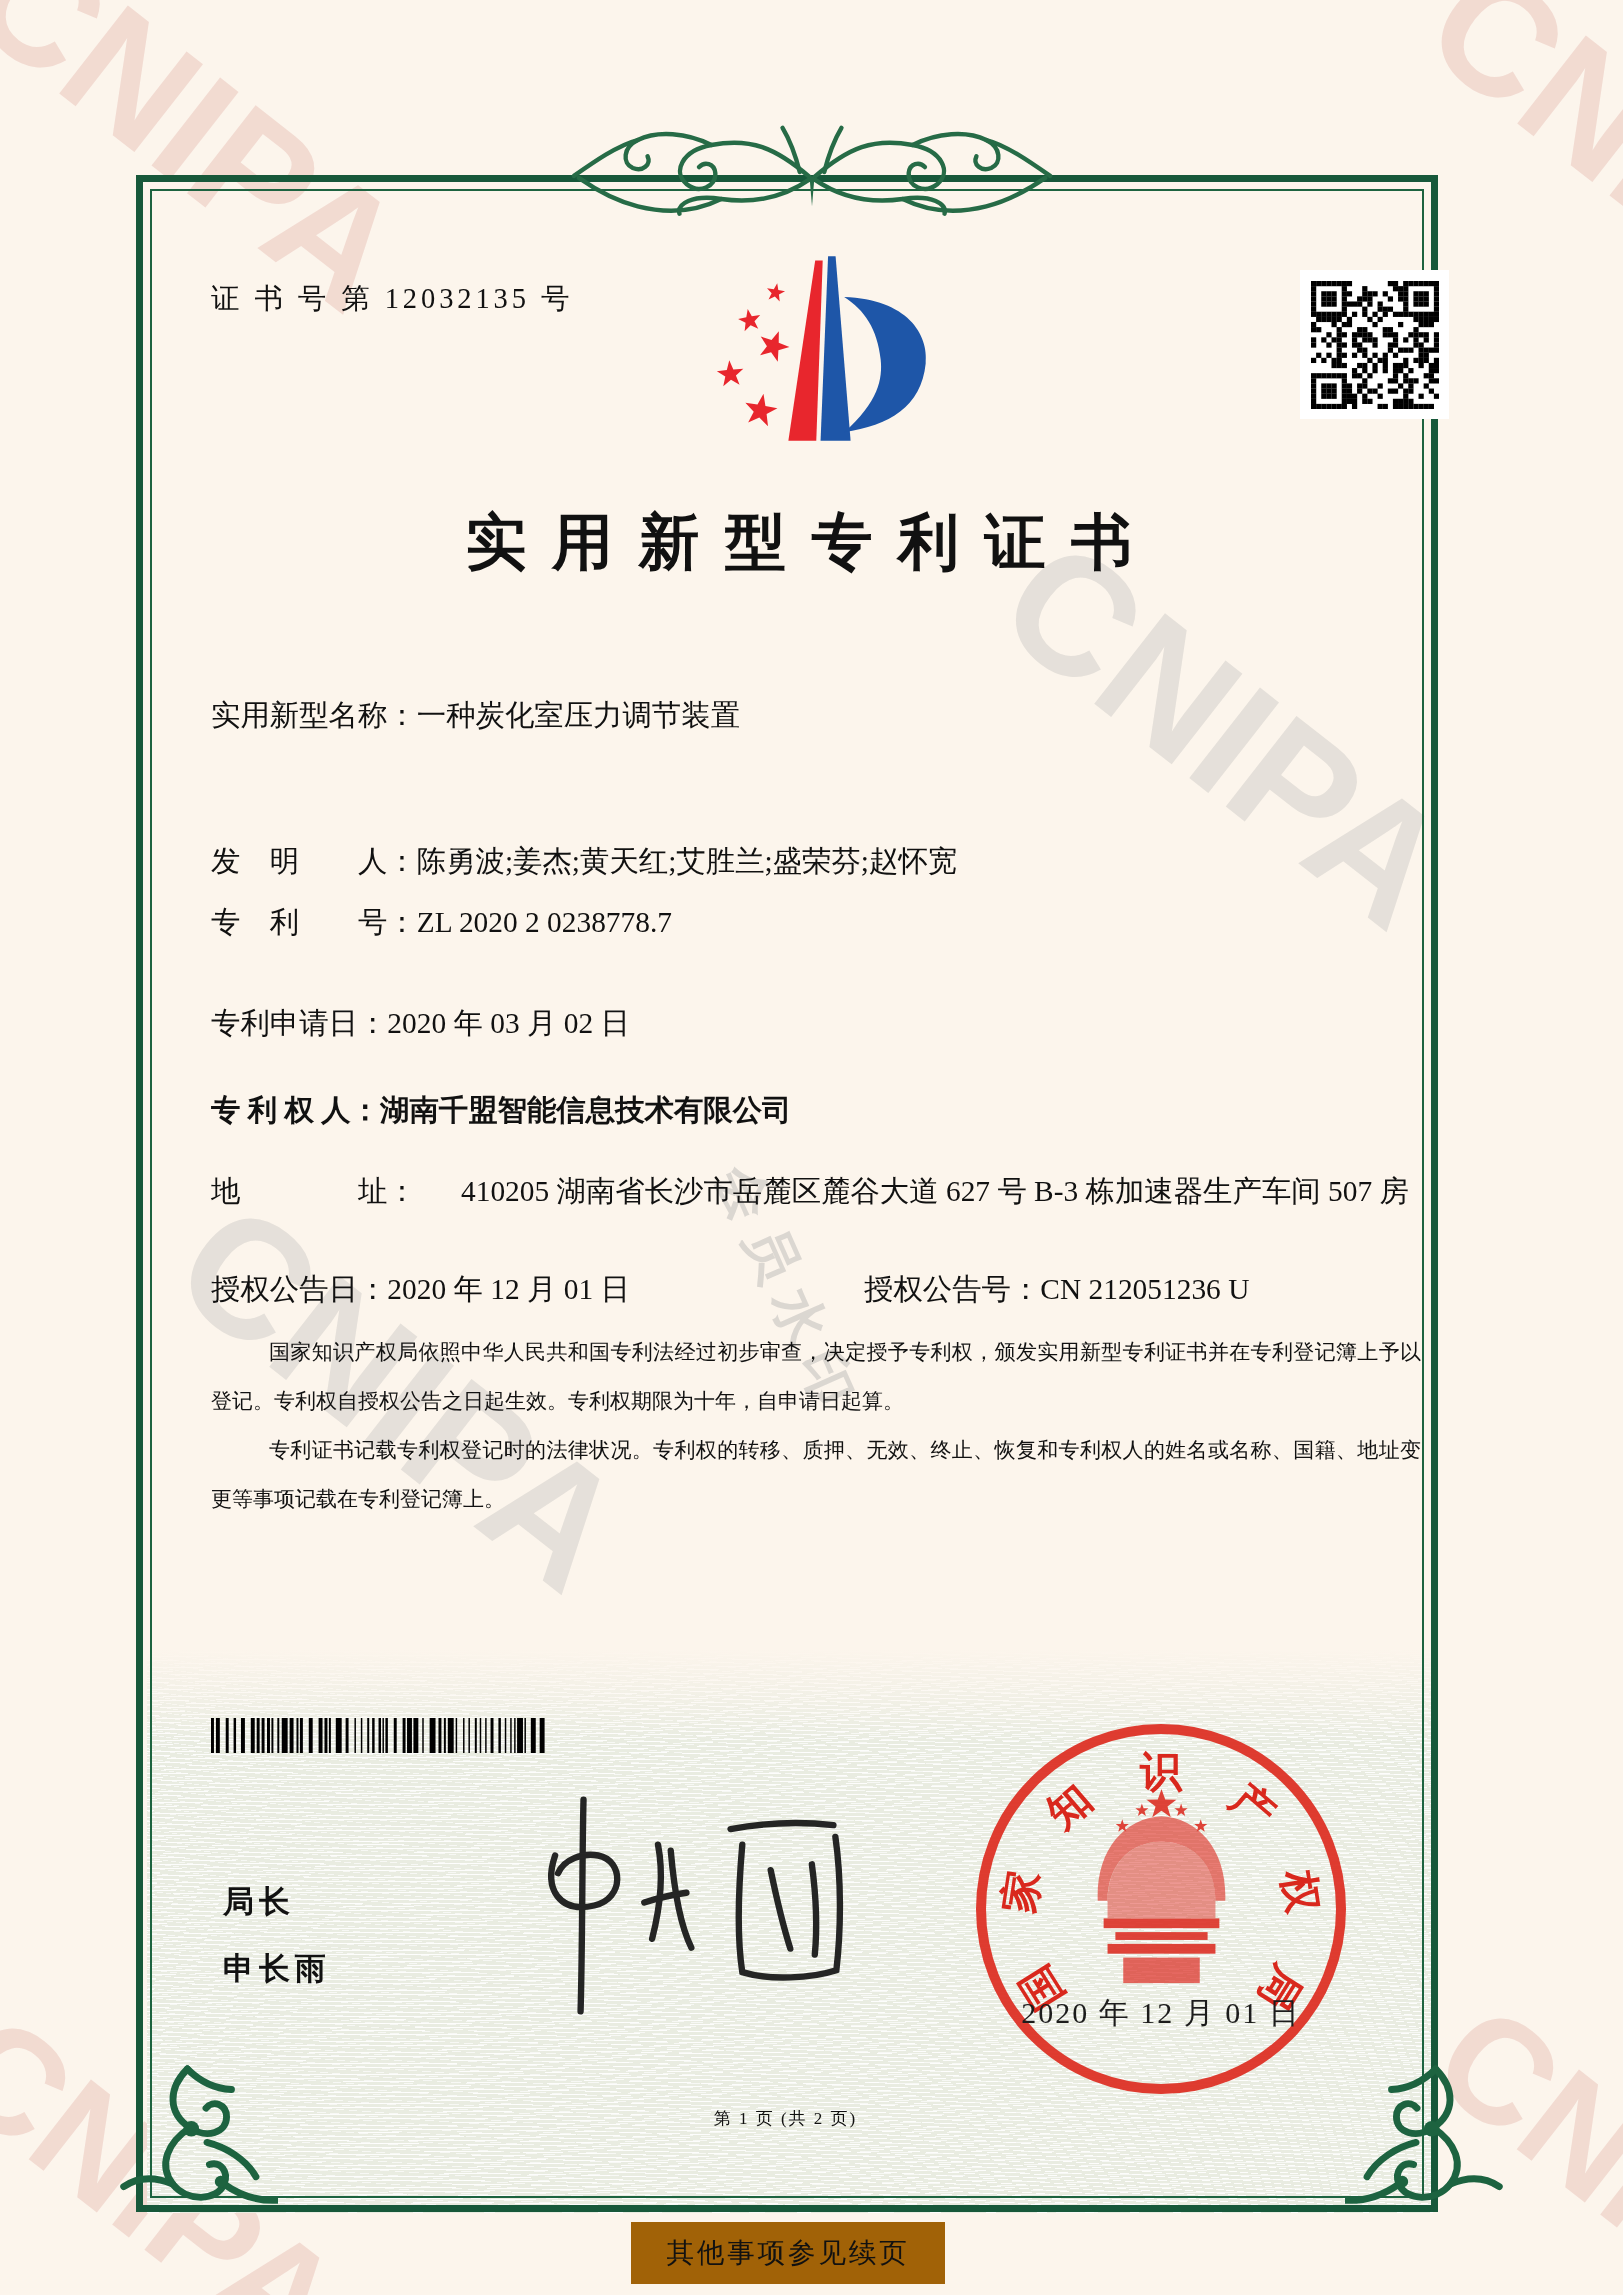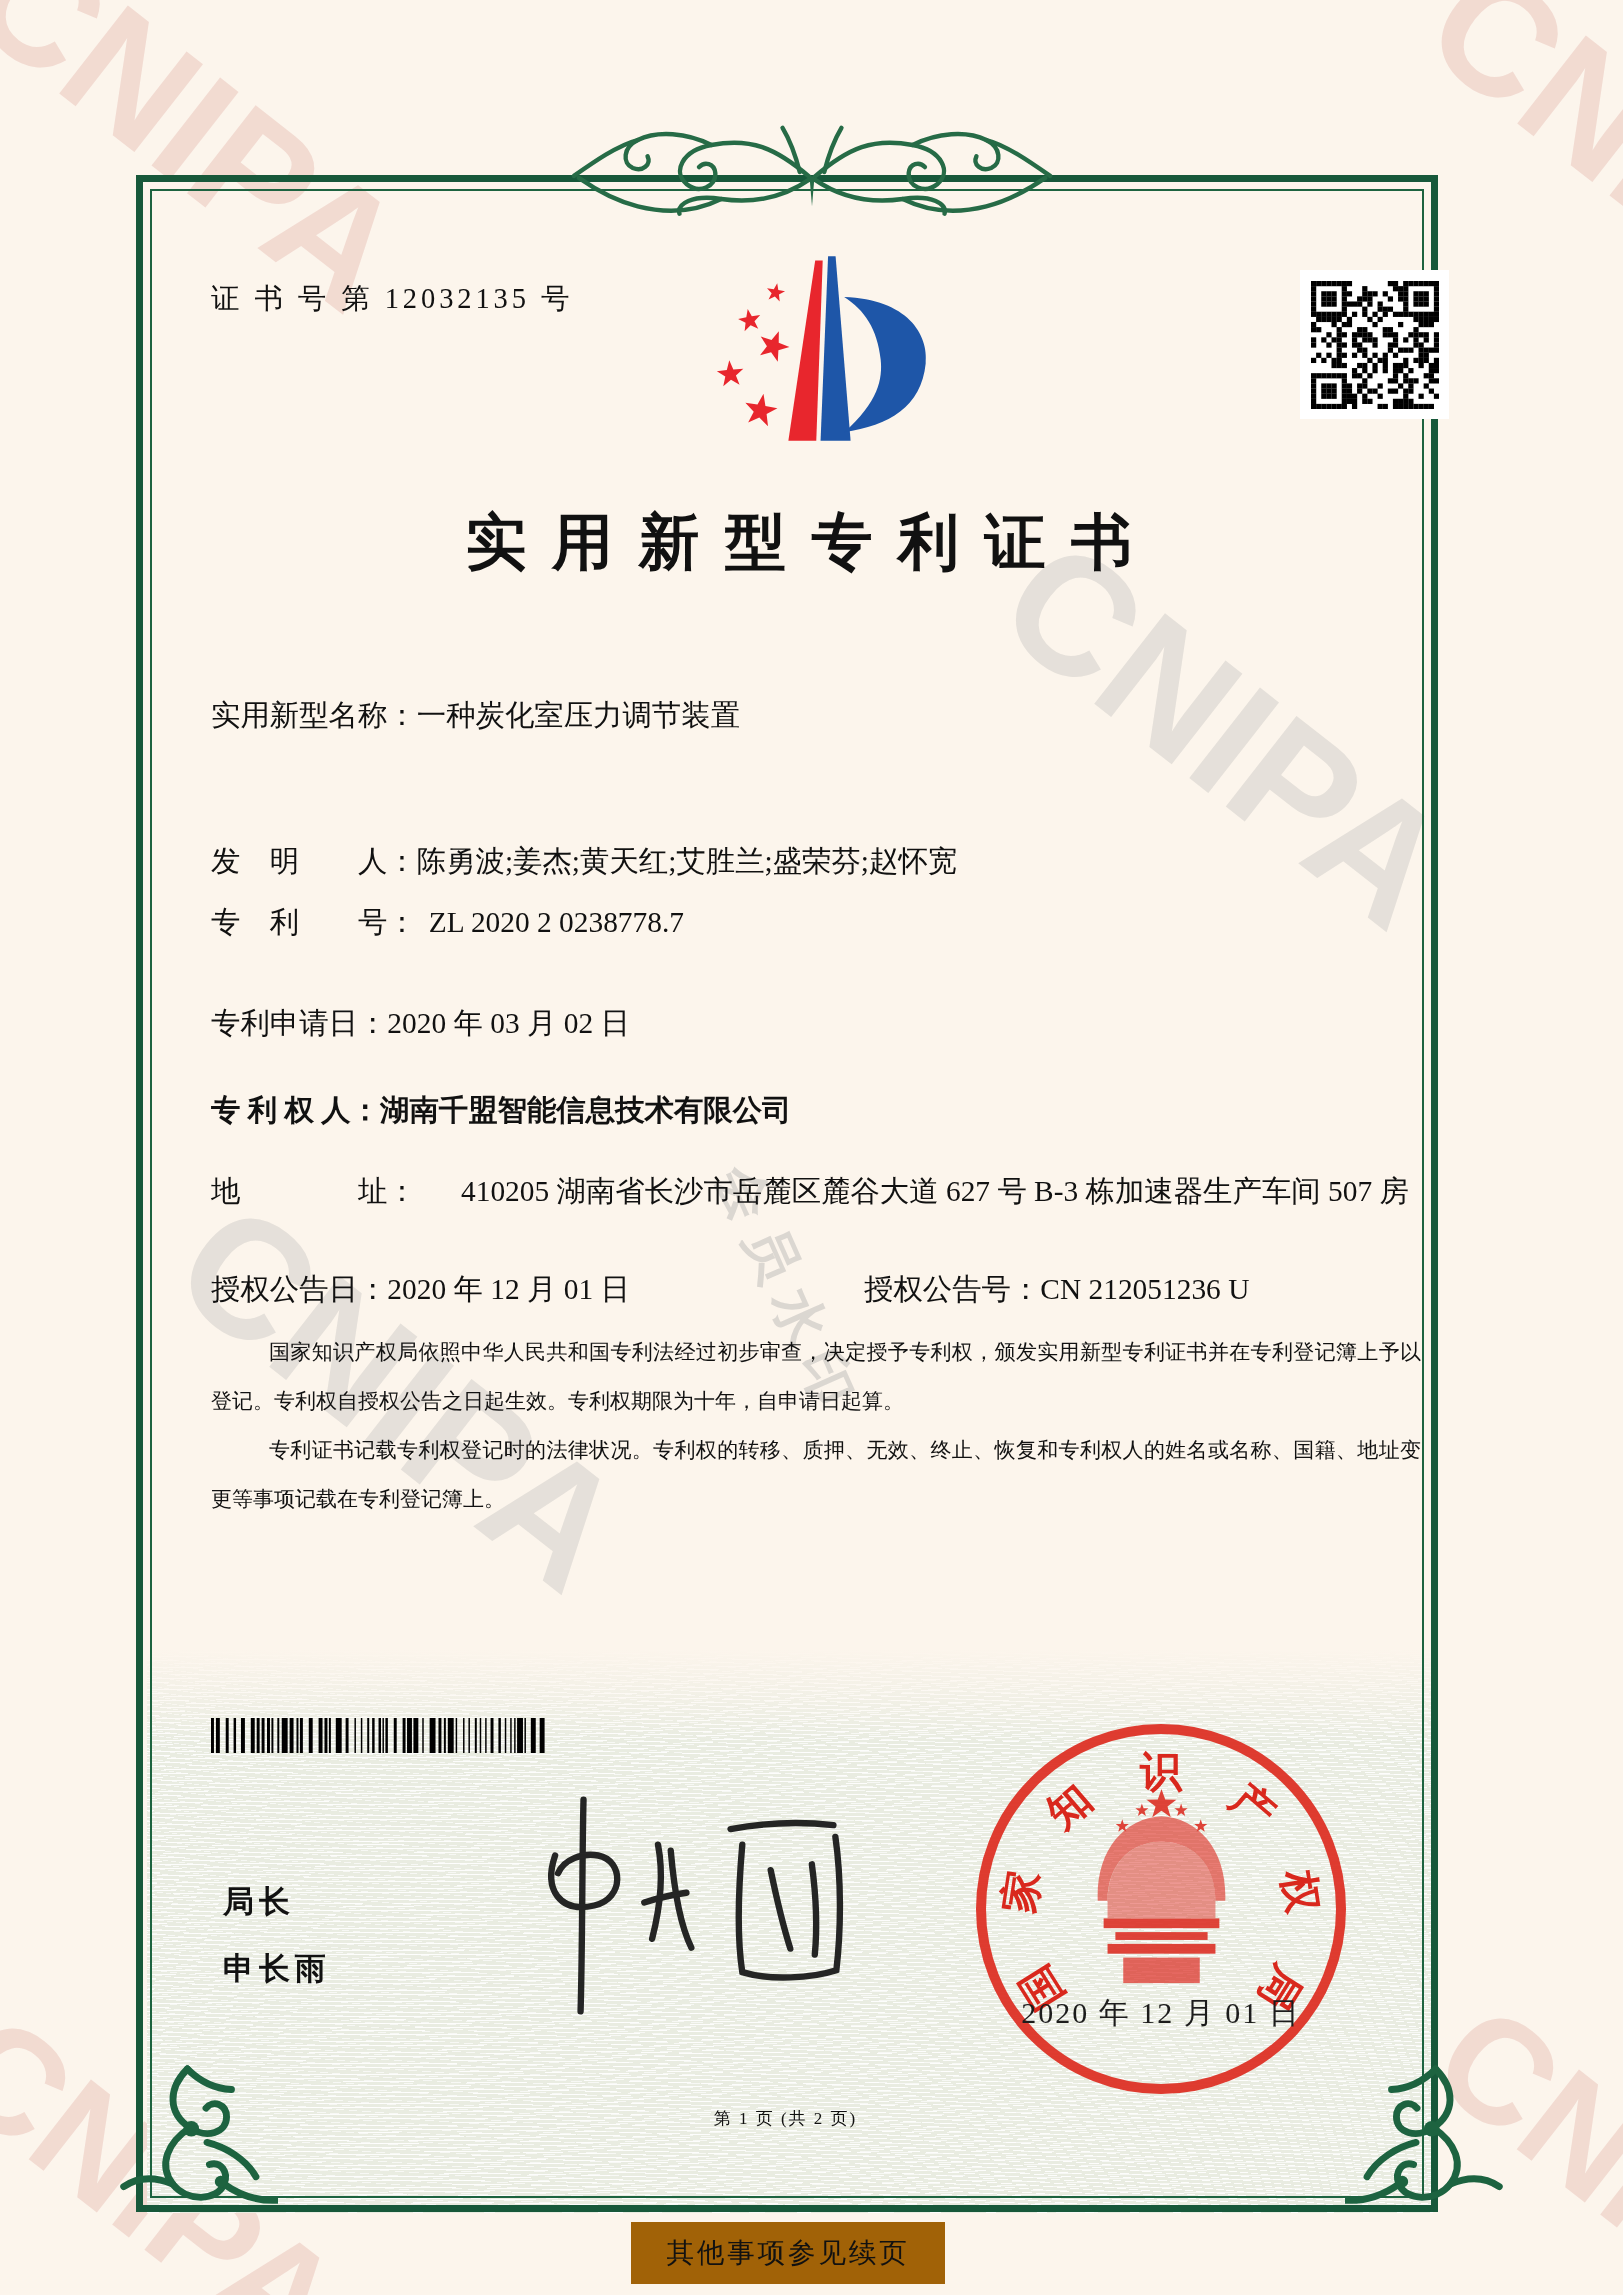--- a/index.html
+++ b/index.html
@@ -46,21 +46,21 @@
   .logo{position:absolute; left:709px; top:248px; width:236px; height:216px; z-index:5;}
   .qr{position:absolute; left:1300px; top:270px; width:149px; height:149px; background:#fff; z-index:5;}
   .qr svg{position:absolute; left:10.8px; top:10.8px;}
   .title{position:absolute; left:0; width:1623px; top:502px; text-align:center;
     font-size:61px; font-weight:bold; letter-spacing:25.5px; z-index:5;}
   
   .field-row{position:absolute; left:211px; width:1212px; display:flex;
     font-size:29.4px; line-height:1.25; z-index:5;}
   .field-row .lbl{white-space:pre; flex:0 0 auto;}
   .field-row .val{flex:1 1 auto;}
-  .row-0{top:697px;} .row-1{top:805px;margin-top:38px;} .row-2{top:904px;gap:12px;}
+  .row-0{top:697px;} .row-1{top:805px;margin-top:38px;} .row-2{top:904px;}
   .row-3{top:1005px;} .row-4{top:1092px;font-weight:bold;} .row-5{top:1173px;justify-content:space-between;}
   .grant-row{position:absolute; left:211px; top:1270px; width:1212px; font-size:29.4px; z-index:5;}
   .grant-no{position:absolute; left:653px; top:0; white-space:nowrap;}
   
   .paras{position:absolute; left:211px; top:1328px; width:1210px; font-size:21px;
     line-height:49px; text-align:justify; z-index:5;}
   .paras p{margin:0; text-indent:58px;}
   
   .barcode{position:absolute; left:211px; top:1718px; width:339px; height:35px; z-index:5;}
   .sig-title{position:absolute; left:223px; top:1881px; font-size:31px; font-weight:bold;

